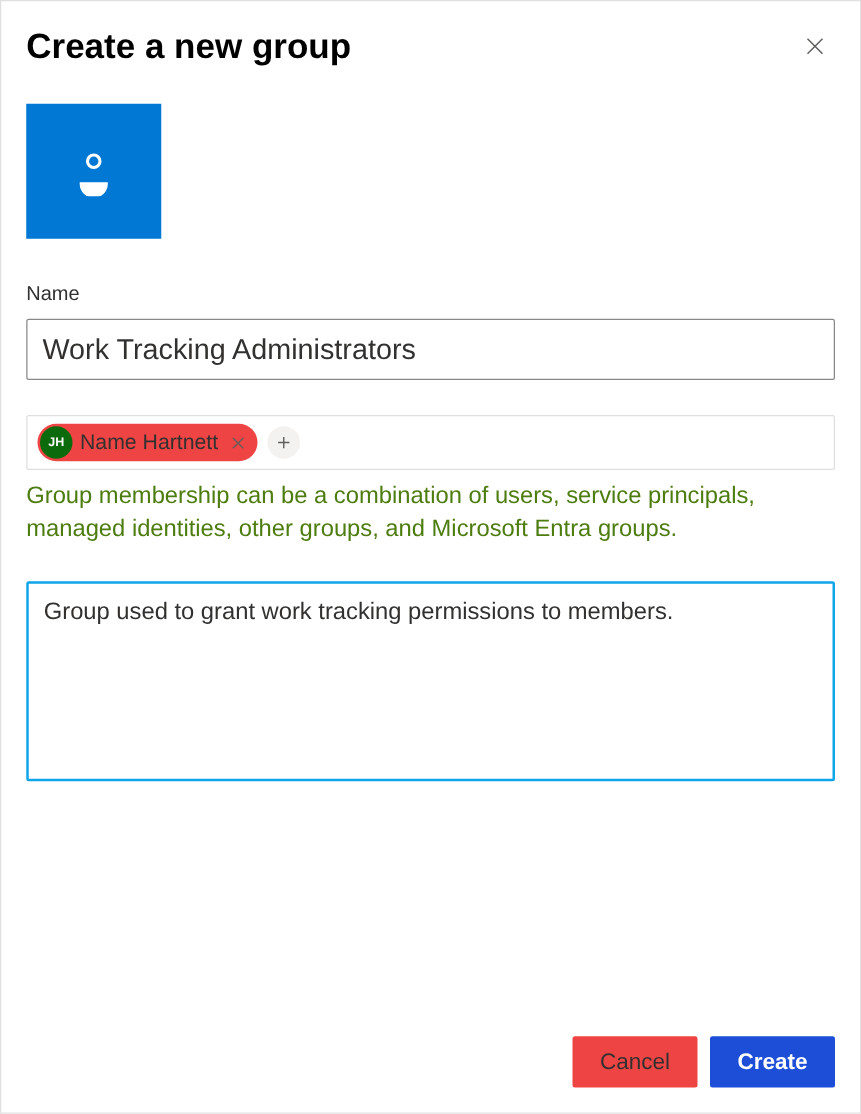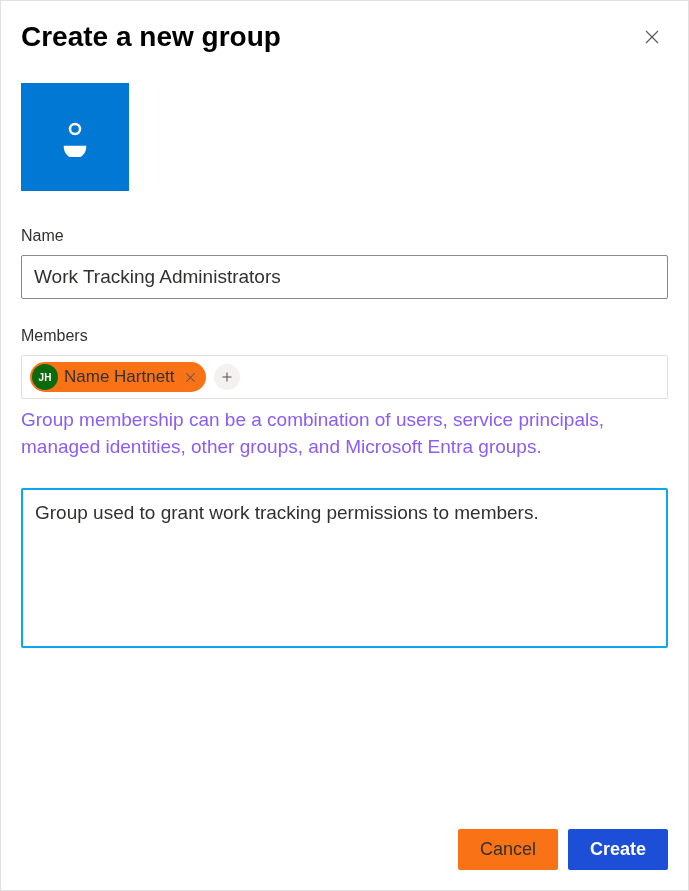--- a/index.html
+++ b/index.html
@@ -63,39 +63,39 @@
     }
     .field-label {
       font-size: 16px;
       color: #323130;
       margin-bottom: 10px;
       display: block;
     }
     .text-input {
       width: 100%;
       padding: 10px 12px;
-      font-size: 19px;
+      font-size: 23px;
       border: 1px solid #8a8886;
       border-radius: 2px;
       font-family: inherit;
       color: #323130;
     }
     .members-box {
       border: 1px solid #e1dfdd;
       border-radius: 2px;
       padding: 6px 8px;
       display: flex;
       align-items: center;
       gap: 8px;
       flex-wrap: wrap;
     }
     .member-chip {
       display: inline-flex;
       align-items: center;
-      background: #f97316;
+      background: #ef4444;
       border-radius: 16px;
       padding: 2px 6px 2px 2px;
       gap: 6px;
     }
     .member-avatar {
       width: 26px;
       height: 26px;
       border-radius: 50%;
       background: #0b6a0b;
       color: #fff;
@@ -127,21 +127,21 @@
       border: none;
       cursor: pointer;
       display: flex;
       align-items: center;
       justify-content: center;
       color: #605e5c;
       font-size: 16px;
     }
     .helper-text {
       font-size: 19px;
-      color: #8b5cf6;
+      color: #4d7c0f;
       margin-top: 8px;
       line-height: 1.4;
     }
     .description-area {
       width: 100%;
       min-height: 160px;
       padding: 12px;
       font-size: 19px;
       border: 2px solid #0ea5e9;
       border-radius: 2px;
@@ -158,21 +158,21 @@
     }
     .btn {
       padding: 10px 22px;
       font-size: 18px;
       border: none;
       border-radius: 2px;
       cursor: pointer;
       font-family: inherit;
     }
     .btn-cancel {
-      background: #f97316;
+      background: #ef4444;
       color: #323130;
     }
     .btn-create {
       background: #1d4ed8;
       color: #fff;
       font-weight: 600;
     }
   </style>
 </head>
 <body>
@@ -193,21 +193,20 @@
     <path d="M 10 30 A 10 10 0 0 0 30 30 Z" fill="#fff" stroke="#fff"></path>
   </svg>
 </div>
 
 <div class="field-group">
   <label class="field-label">Name</label>
   <input type="text" class="text-input" value="Work Tracking Administrators" style="">
 </div>
 
 <div class="field-group">
-  <label class="field-label">Members</label>
   <div class="members-box">
     <span class="member-chip">
       <span class="member-avatar">JH</span>
       <span class="member-name">Name Hartnett</span>
       <button class="member-remove">
         <svg width="11" height="11" viewBox="0 0 16 16" stroke="currentColor" stroke-width="1.5" fill="none">
           <line x1="2" y1="2" x2="14" y2="14"></line>
           <line x1="14" y1="2" x2="2" y2="14"></line>
         </svg>
       </button>

